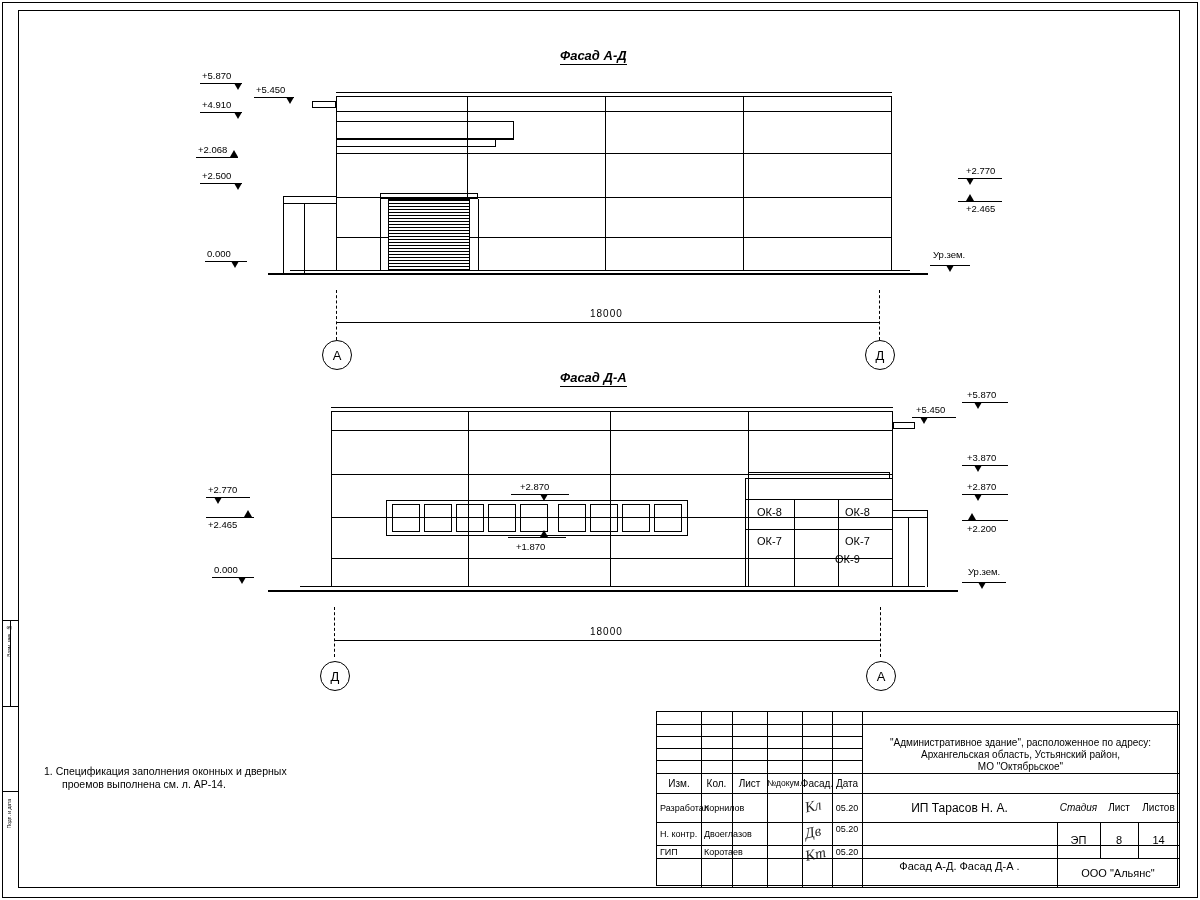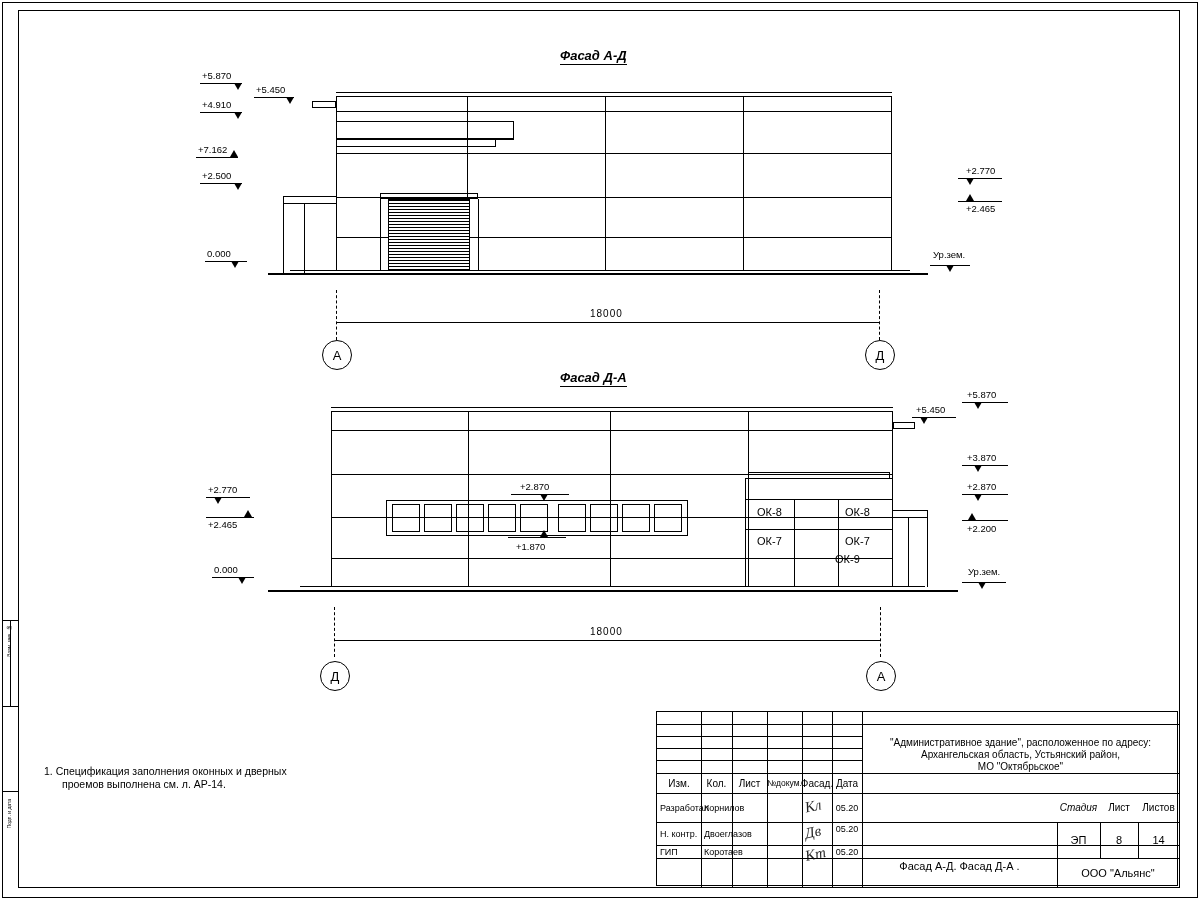--- a/index.html
+++ b/index.html
@@ -101,21 +101,21 @@
   <div class="lvl-arrow" style="left:234px;top:83px;"></div>
 
   <div class="lbl-s" style="left:256px;top:84px;">+5.450</div>
   <div class="lvl-line" style="left:254px;top:97px;width:40px;"></div>
   <div class="lvl-arrow" style="left:286px;top:97px;"></div>
 
   <div class="lbl-s" style="left:202px;top:99px;">+4.910</div>
   <div class="lvl-line" style="left:200px;top:112px;width:42px;"></div>
   <div class="lvl-arrow" style="left:234px;top:112px;"></div>
 
-  <div class="lbl-s" style="left:198px;top:144px;">+7.162</div>
+  <div class="lbl-s" style="left:198px;top:144px;">+2.068</div>
   <div class="lvl-line" style="left:196px;top:157px;width:42px;"></div>
   <div class="lvl-arrow-up" style="left:230px;top:150px;"></div>
 
   <div class="lbl-s" style="left:202px;top:170px;">+2.500</div>
   <div class="lvl-line" style="left:200px;top:183px;width:42px;"></div>
   <div class="lvl-arrow" style="left:234px;top:183px;"></div>
 
   <div class="lbl-s" style="left:207px;top:248px;">0.000</div>
   <div class="lvl-line" style="left:205px;top:261px;width:42px;"></div>
   <div class="lvl-arrow" style="left:231px;top:261px;"></div>
@@ -281,20 +281,21 @@
     <div class="cell" style="left:175px;top:133px;width:30px;height:13px;font-size:9px;">05.20</div>
 
     <div class="sign" style="left:148px;top:86px;">Кл</div>
     <div class="sign" style="left:148px;top:112px;">Дв</div>
     <div class="sign" style="left:148px;top:134px;">Кт</div>
 
     <div class="cell" style="left:205px;top:24px;width:317px;height:13px;font-size:10px;">"Административное здание", расположенное по адресу:</div>
     <div class="cell" style="left:205px;top:36px;width:317px;height:13px;font-size:10px;">Архангельская область, Устьянский район,</div>
     <div class="cell" style="left:205px;top:48px;width:317px;height:13px;font-size:10px;">МО "Октябрьское"</div>
 
+    <div class="cell" style="left:205px;top:81px;width:195px;height:29px;font-size:12px;">ИП Тарасов Н. А.</div>
 
     <div class="cell" style="left:400px;top:81px;width:43px;height:29px;font-size:10px;font-style:italic;">Стадия</div>
     <div class="cell" style="left:443px;top:81px;width:38px;height:29px;font-size:10px;">Лист</div>
     <div class="cell" style="left:481px;top:81px;width:41px;height:29px;font-size:10px;">Листов</div>
 
     <div class="cell" style="left:400px;top:110px;width:43px;height:36px;font-size:11px;">ЭП</div>
     <div class="cell" style="left:443px;top:110px;width:38px;height:36px;font-size:11px;">8</div>
     <div class="cell" style="left:481px;top:110px;width:41px;height:36px;font-size:11px;">14</div>
 
     <div class="cell" style="left:205px;top:133px;width:195px;height:42px;font-size:11px;">Фасад А-Д. Фасад Д-А .</div>

